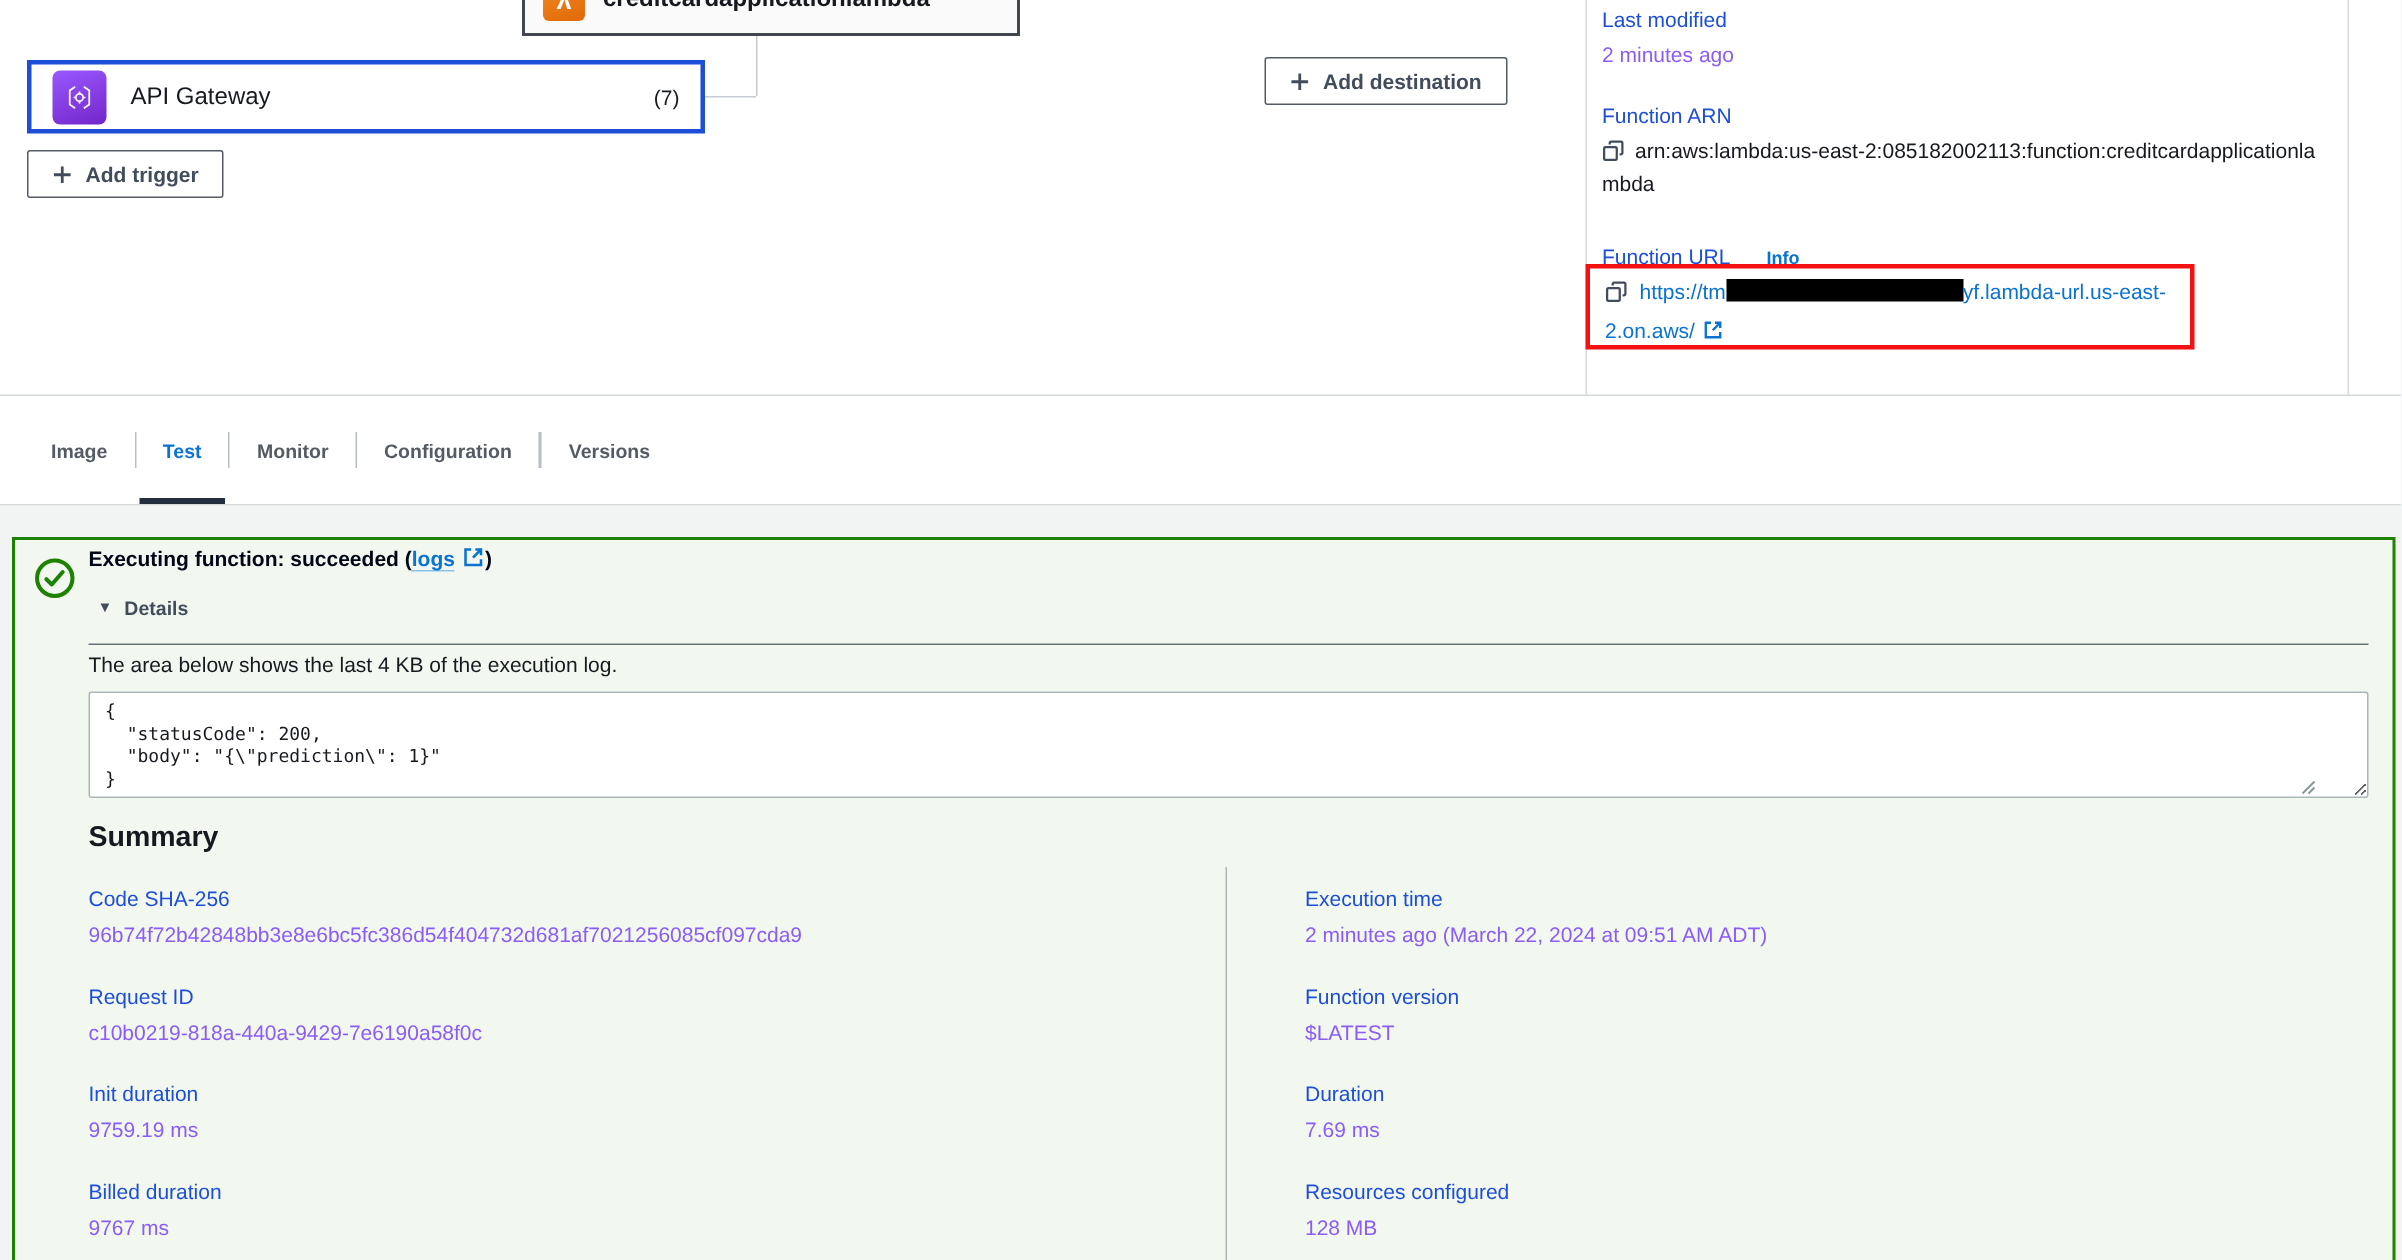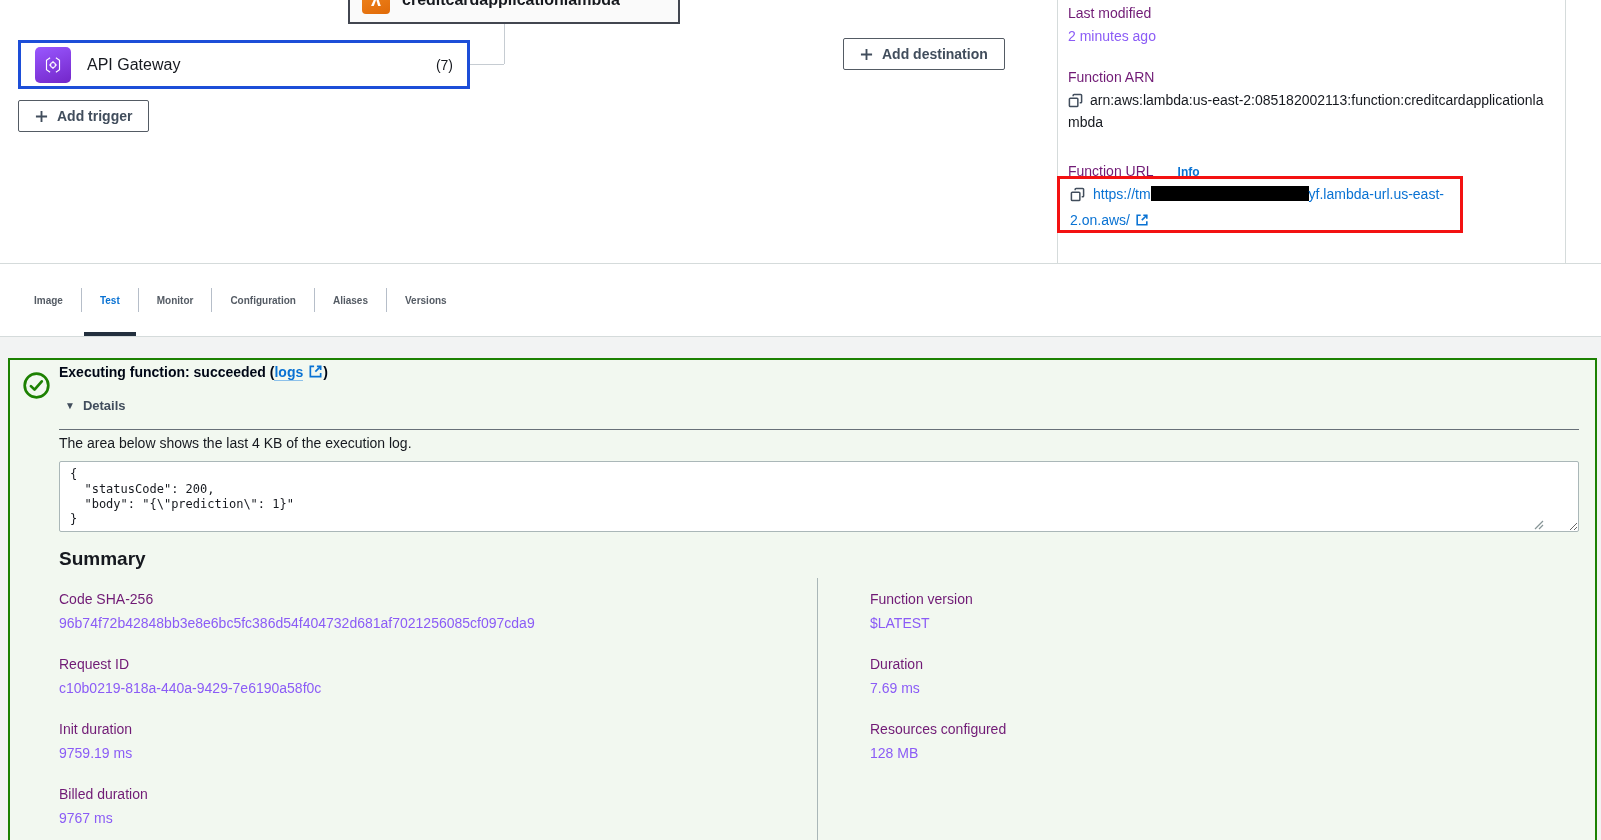--- a/index.html
+++ b/index.html
@@ -50,21 +50,21 @@
 
   .aws-btn {
     position: absolute; height: 32px; background: #fff; border: 1px solid #545b64;
     border-radius: 2px; display: inline-flex; align-items: center; gap: 9px;
     padding: 0 16px; font-size: 14px; font-weight: 700; color: #414d5c; cursor: pointer;
   }
   .add-trigger-btn { left: 18px; top: 100px; }
   .add-destination-btn { left: 843px; top: 38px; }
 
   .overview-divider { position: absolute; left: 1057px; top: 0; width: 1px; height: 264px; background: #d5dbdb; }
-  .kv-label { color: #701a75; font-size: 14px; line-height: 20px; }
+  .kv-label { color: #1d4ed8; font-size: 14px; line-height: 20px; }
   .kv-value { color: #8b5cf6; font-size: 14px; line-height: 20px; }
 
   .lm-label { position: absolute; left: 1068px; top: 3px; }
   .lm-value { position: absolute; left: 1068px; top: 26px; }
   .arn-label { position: absolute; left: 1068px; top: 67px; }
   .arn-value {
     position: absolute; left: 1068px; top: 89px; width: 482px;
     font-size: 14px; line-height: 22px; word-break: break-all; color: #16191f;
   }
   .arn-value .icon-copy { margin-right: 7px; vertical-align: -3px; }
@@ -83,21 +83,21 @@
   .icon-ext { vertical-align: -2px; margin-left: 5px; }
 
   
   .tab-strip {
     position: absolute; top: 264px; left: 0; width: 1601px; height: 73px;
     background: #fff; border-bottom: 1px solid #d5dbdb;
     display: flex; align-items: stretch; padding-left: 16px;
   }
   .tab {
     position: relative; display: flex; align-items: center; padding: 0 18px;
-    font-size: 10px; font-weight: 700; color: #545b64; cursor: pointer;
+    font-size: 13px; font-weight: 700; color: #545b64; cursor: pointer;
   }
   .tab.active { color: #0972d3; }
   .tab.active::after { content: ""; position: absolute; left: 2px; right: 2px; bottom: 0; height: 4px; background: #232f3e; }
   .tab-sep { width: 1px; background: #b6bec9; margin: 24px 0; }
 
   
   .result-section {
     position: absolute; top: 358px; left: 8px; width: 1589px; height: 490px;
     background: #f2f8f0; border: 2px solid #1d8102;
   }
@@ -214,21 +214,20 @@
 
 <nav class="tab-strip">
   <div class="tab">Image</div>
   <div class="tab-sep"></div>
   <div class="tab active">Test</div>
   <div class="tab-sep"></div>
   <div class="tab">Monitor</div>
   <div class="tab-sep"></div>
   <div class="tab">Configuration</div>
   <div class="tab-sep"></div>
-  <div class="tab">Aliases</div>
   <div class="tab-sep"></div>
   <div class="tab">Versions</div>
 </nav>
 
 <section class="result-section">
   <span class="check-icon">
     <svg width="29" height="29" viewBox="0 0 28 28" fill="none" stroke="#1d8102" stroke-width="2.6">
       <circle cx="14" cy="14" r="11.4"></circle>
       <path d="M8.6 14.6l3.5 3.4 7-8" stroke-linecap="round" stroke-linejoin="round"></path>
     </svg>
@@ -279,20 +278,24 @@
       <div class="kv-value">9759.19 ms</div>
     </div>
     <div class="pair">
       <div class="kv-label">Billed duration</div>
       <div class="kv-value">9767 ms</div>
     </div>
   </div>
 
   <div class="summary-col right">
     <div class="pair">
+      <div class="kv-label">Execution time</div>
+      <div class="kv-value">2 minutes ago (March 22, 2024 at 09:51 AM ADT)</div>
+    </div>
+    <div class="pair">
       <div class="kv-label">Function version</div>
       <div class="kv-value">$LATEST</div>
     </div>
     <div class="pair">
       <div class="kv-label">Duration</div>
       <div class="kv-value">7.69 ms</div>
     </div>
     <div class="pair">
       <div class="kv-label">Resources configured</div>
       <div class="kv-value">128 MB</div>

